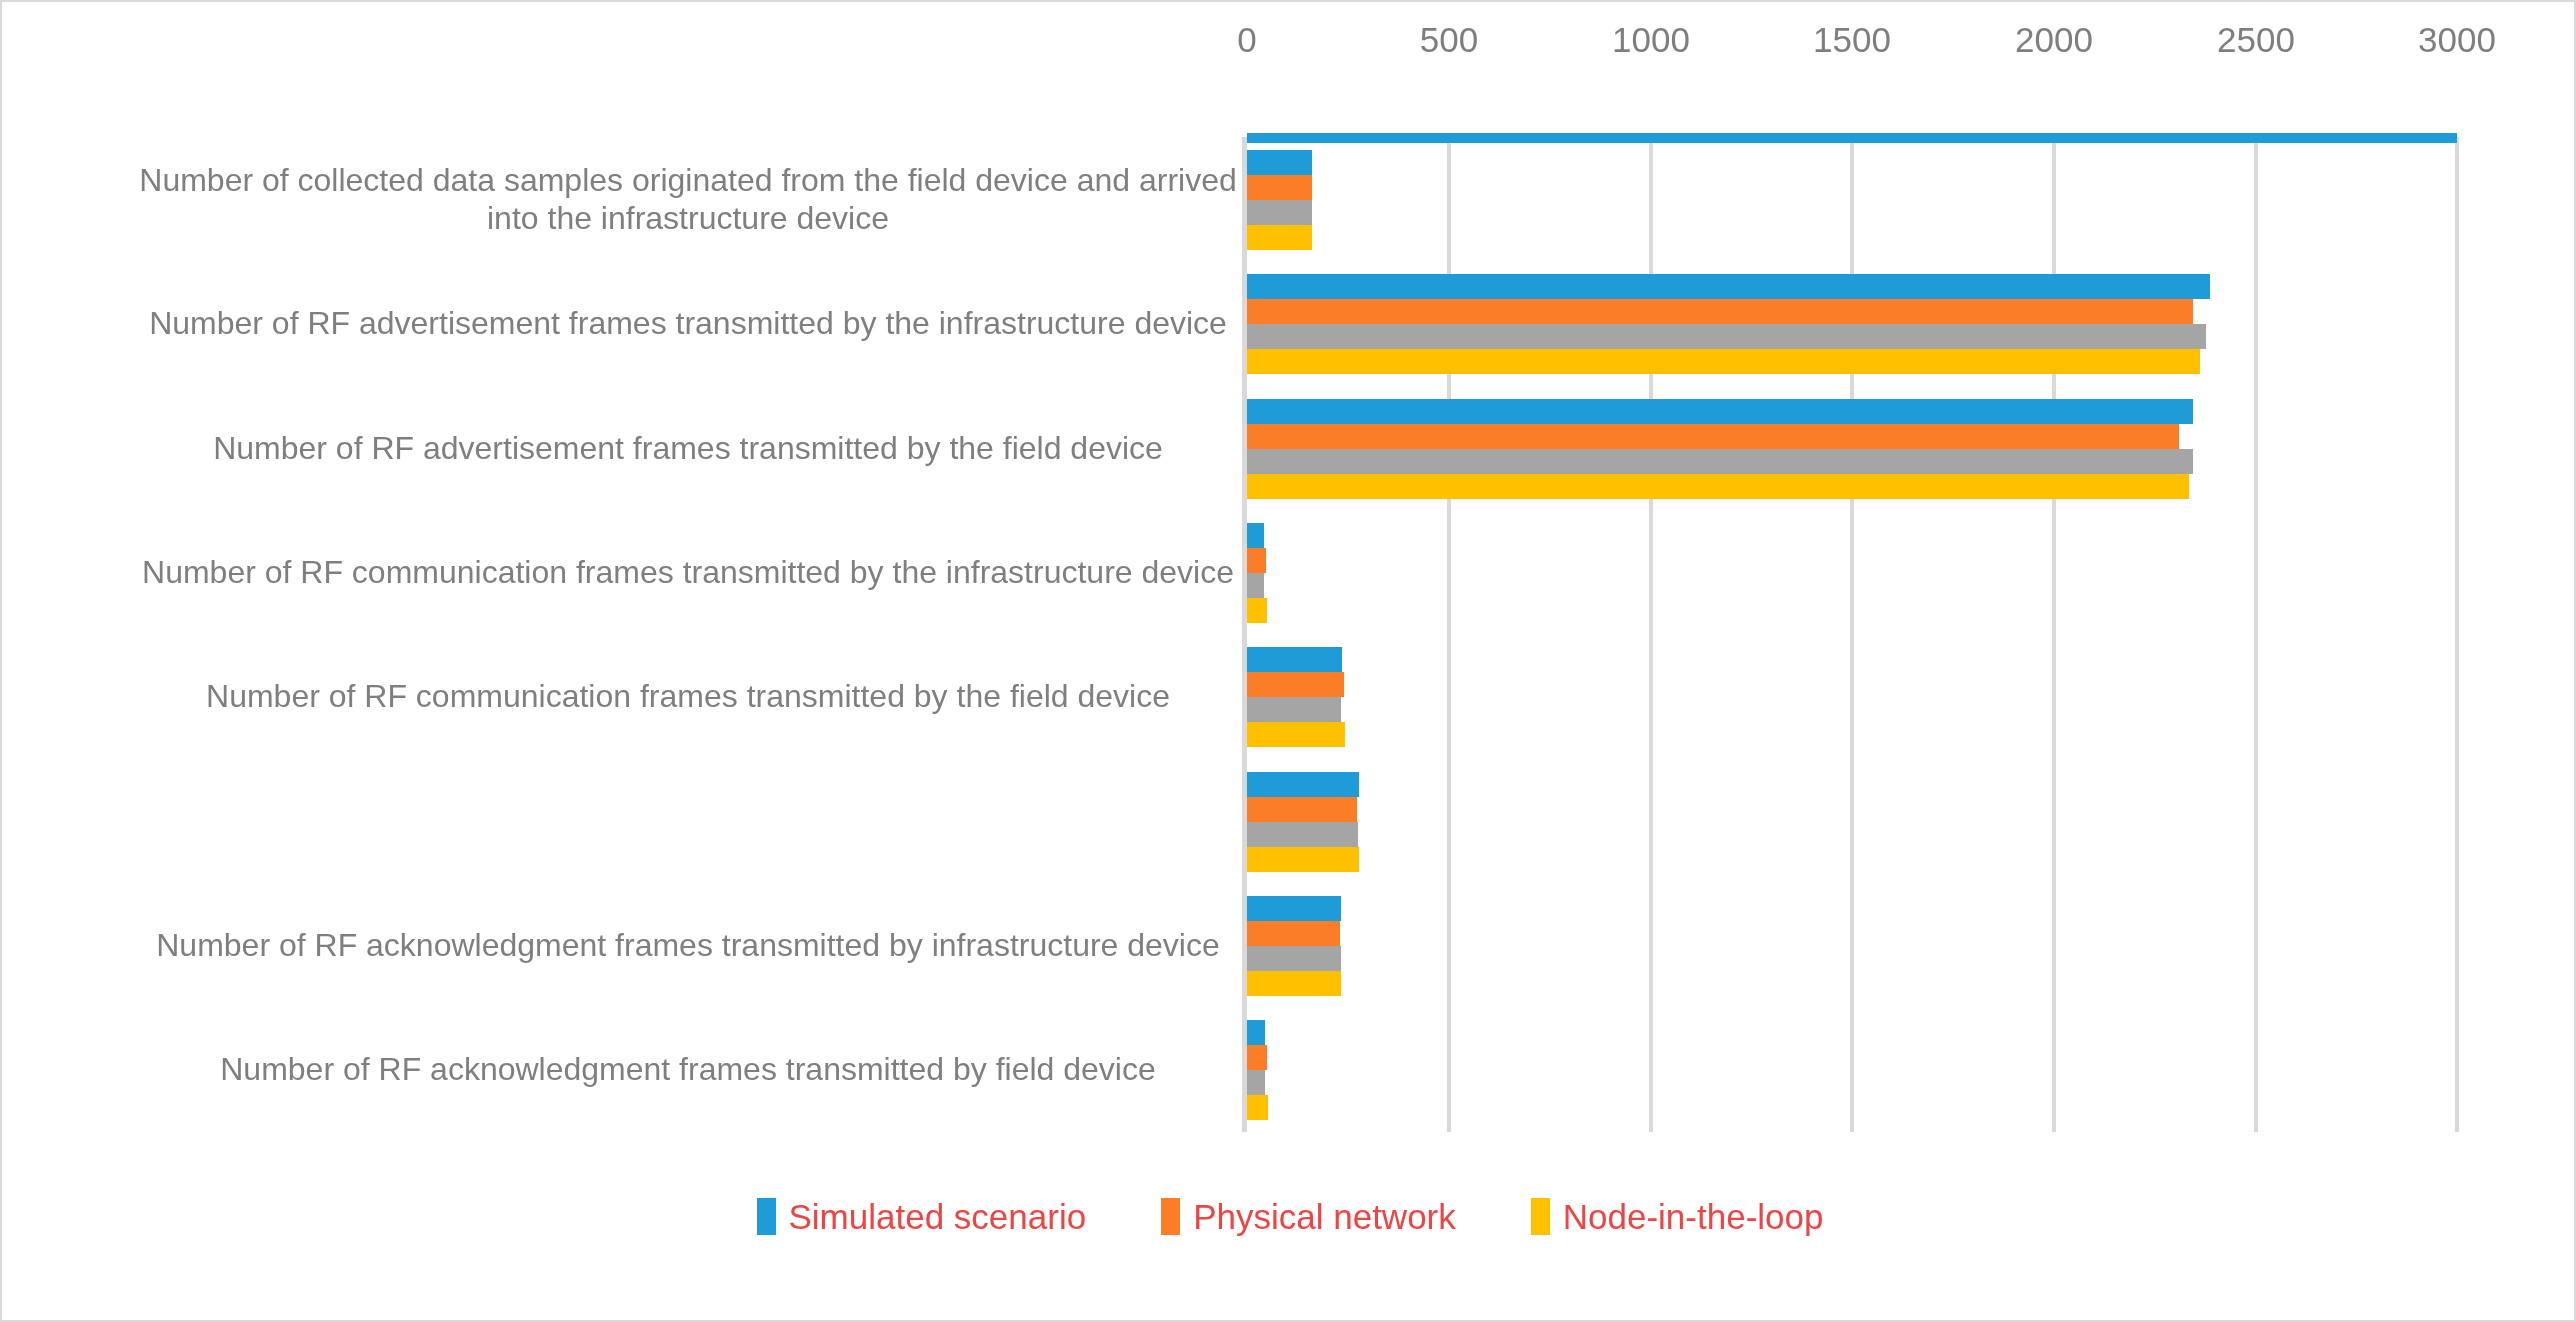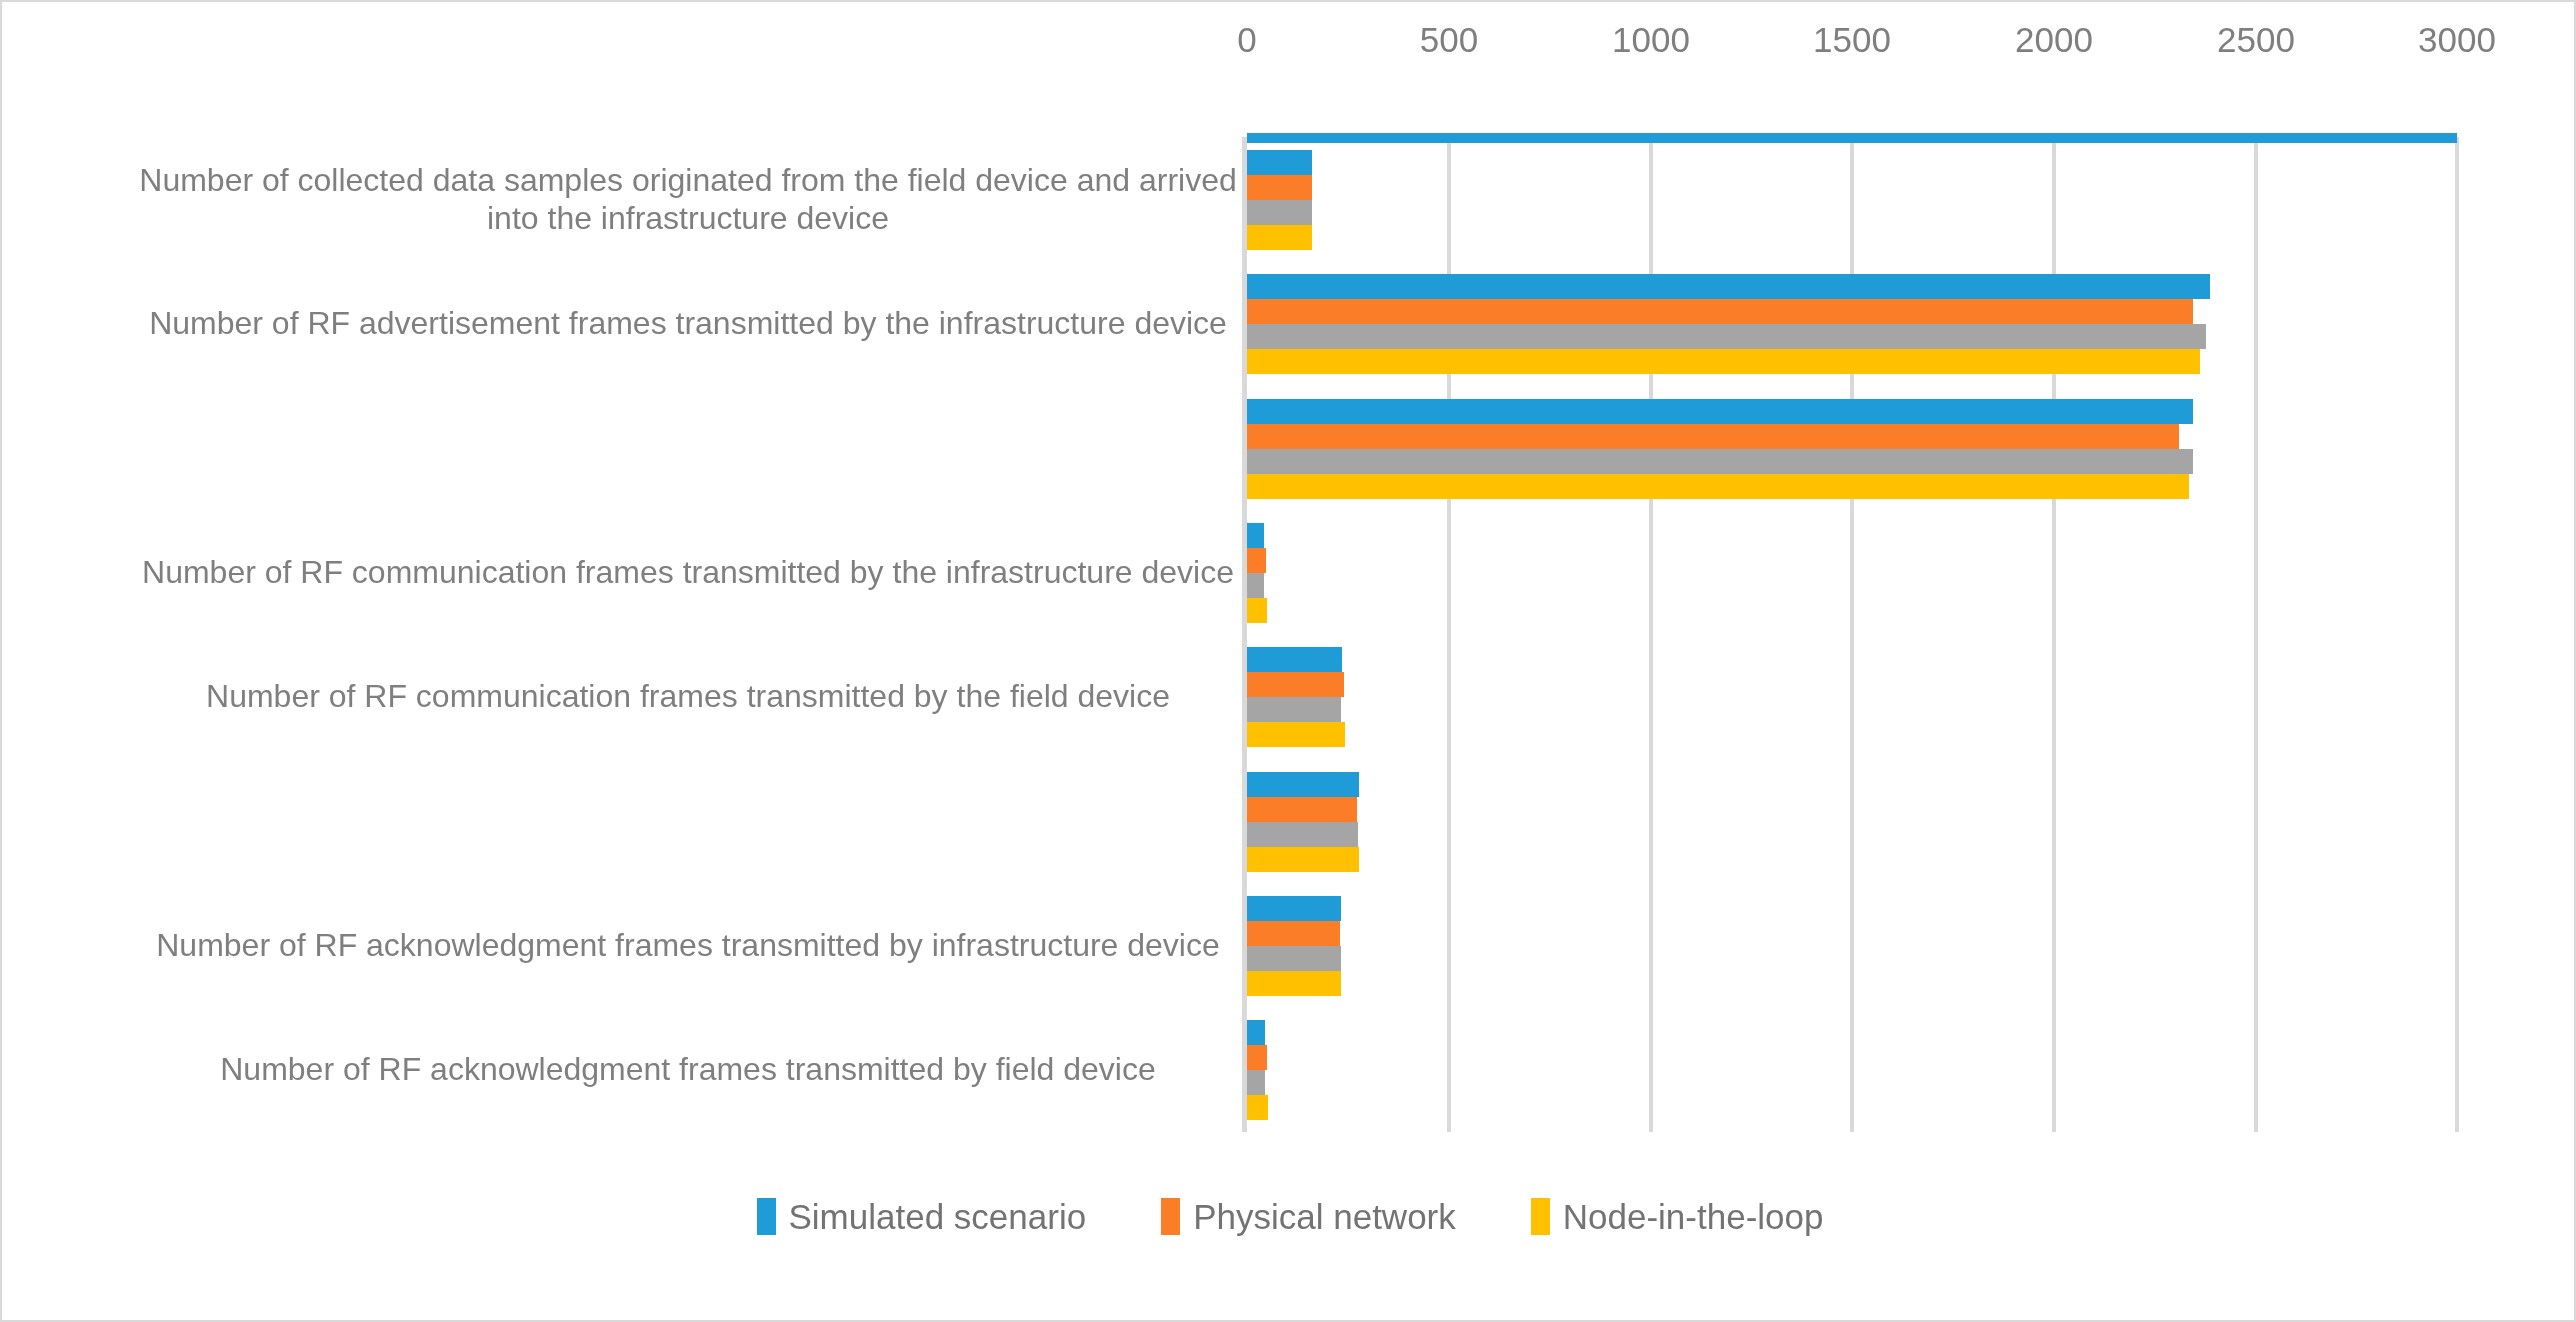--- a/index.html
+++ b/index.html
@@ -118,21 +118,21 @@
   .legend-swatch {
     width: 19px;
     height: 37px;
   }
   .legend-swatch.s0 { background: #1f9bd8; }
   .legend-swatch.s1 { background: #fc7d27; }
   .legend-swatch.s2 { background: #a5a5a5; }
   .legend-swatch.s3 { background: #ffc000; }
   .legend-text {
     font-size: 35px;
-    color: #737373;
+    color: #ef4444;
     white-space: nowrap;
     line-height: 41px;
   }
 </style>
 </head>
 <body>
 
 <div id="chart-frame">
 
   <div id="tick-labels">
@@ -169,20 +169,21 @@
       <div class="cat-row" style="top: 259px; height: 124px;">
         <div class="cat-label" style="top: 0px; height: 124px; display: flex; align-items: center; justify-content: center;">Number of RF advertisement frames transmitted by the infrastructure device</div>
         <div class="bars" style="top: 12.5px;">
           <div class="bar s0" title="Simulated scenario: 2386" style="width: 963px; background: rgb(31, 155, 216);"></div>
           <div class="bar s1" title="Physical network: 2346" style="width: 946px; background: rgb(252, 125, 39);"></div>
           <div class="bar s2" title="Gateway-in-the-loop: 2378" style="width: 959px; background: rgb(165, 165, 165);"></div>
           <div class="bar s3" title="Node-in-the-loop: 2362" style="width: 953px; background: rgb(255, 192, 0);"></div>
         </div>
       </div>
       <div class="cat-row" style="top: 384px; height: 124px;">
+        <div class="cat-label" style="top: 0px; height: 124px; display: flex; align-items: center; justify-content: center;">Number of RF advertisement frames transmitted by the field device</div>
         <div class="bars" style="top: 12.5px;">
           <div class="bar s0" title="Simulated scenario: 2345" style="width: 946px; background: rgb(31, 155, 216);"></div>
           <div class="bar s1" title="Physical network: 2310" style="width: 932px; background: rgb(252, 125, 39);"></div>
           <div class="bar s2" title="Gateway-in-the-loop: 2345" style="width: 946px; background: rgb(165, 165, 165);"></div>
           <div class="bar s3" title="Node-in-the-loop: 2335" style="width: 942px; background: rgb(255, 192, 0);"></div>
         </div>
       </div>
       <div class="cat-row" style="top: 508px; height: 124px;">
         <div class="cat-label" style="top: 0px; height: 124px; display: flex; align-items: center; justify-content: center;">Number of RF communication frames transmitted by the infrastructure device</div>
         <div class="bars" style="top: 12.5px;">

